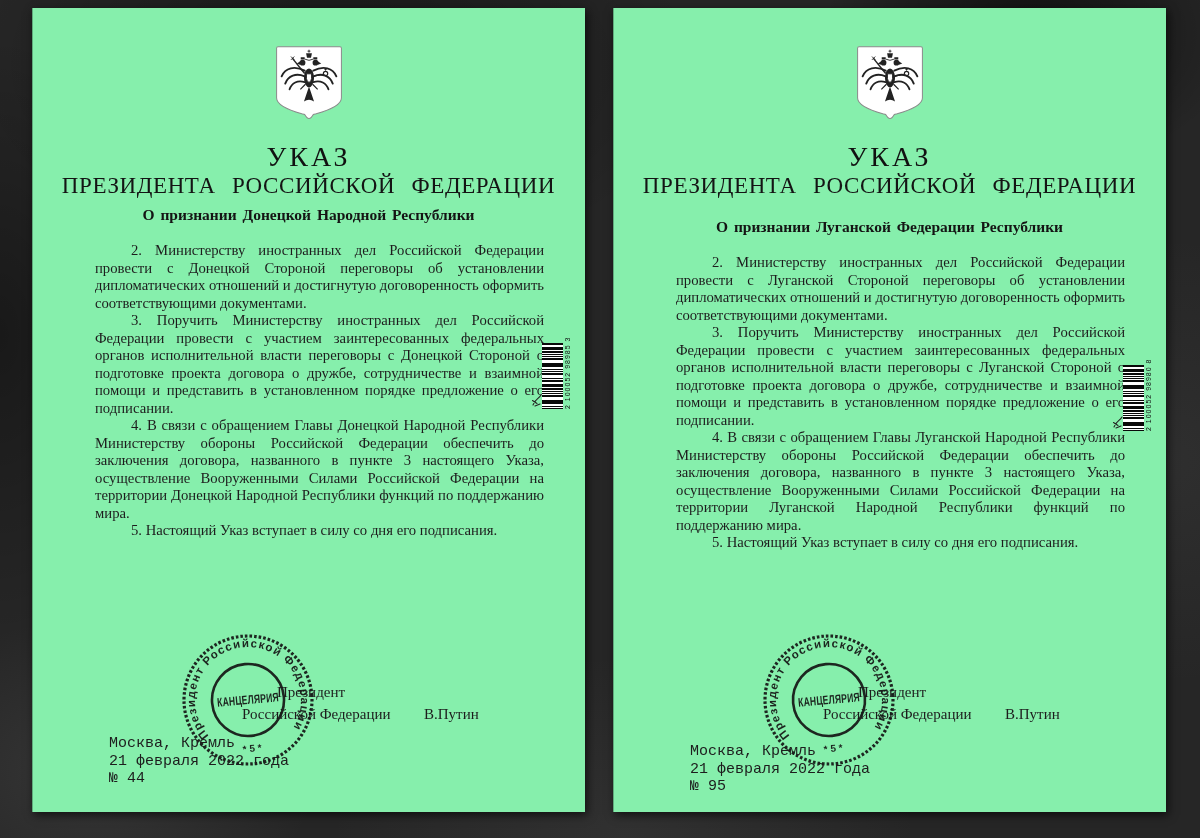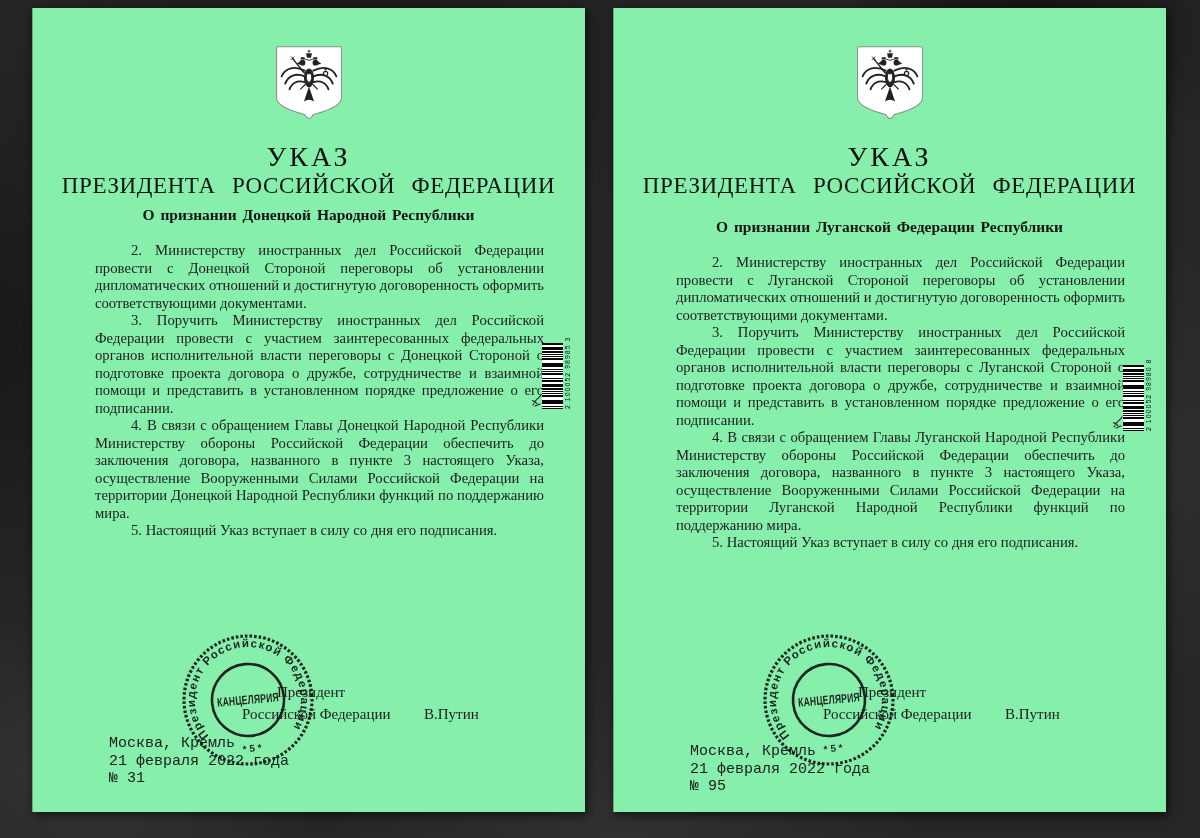--- a/index.html
+++ b/index.html
@@ -165,21 +165,21 @@
       <text font-size="11.5" letter-spacing="1.2">
         <textPath href="#stamp-ring-path-0" startOffset="50%" text-anchor="middle">Президент Российской Федерации</textPath>
       </text>
       <text x="70" y="74" text-anchor="middle" font-size="12.5" letter-spacing="0.3" textLength="62" lengthAdjust="spacingAndGlyphs">КАНЦЕЛЯРИЯ</text>
       <text x="70" y="122" text-anchor="middle" font-size="10">* 5 *</text>
     </svg>
 
     <div class="footer">
       <div>Москва, Кремль</div>
       <div>21 февраля 2022 года</div>
-      <div>№ 31</div>
+      <div>№ 44</div>
     </div>
   </section>
 
   <section class="page page--second">
     <svg class="emblem" width="72" height="82" viewBox="0 0 100 112">
       <use href="#coat-of-arms"></use>
     </svg>
 
     <div class="doc-title">УКАЗ</div>
     <div class="doc-org">ПРЕЗИДЕНТА РОССИЙСКОЙ ФЕДЕРАЦИИ</div>

